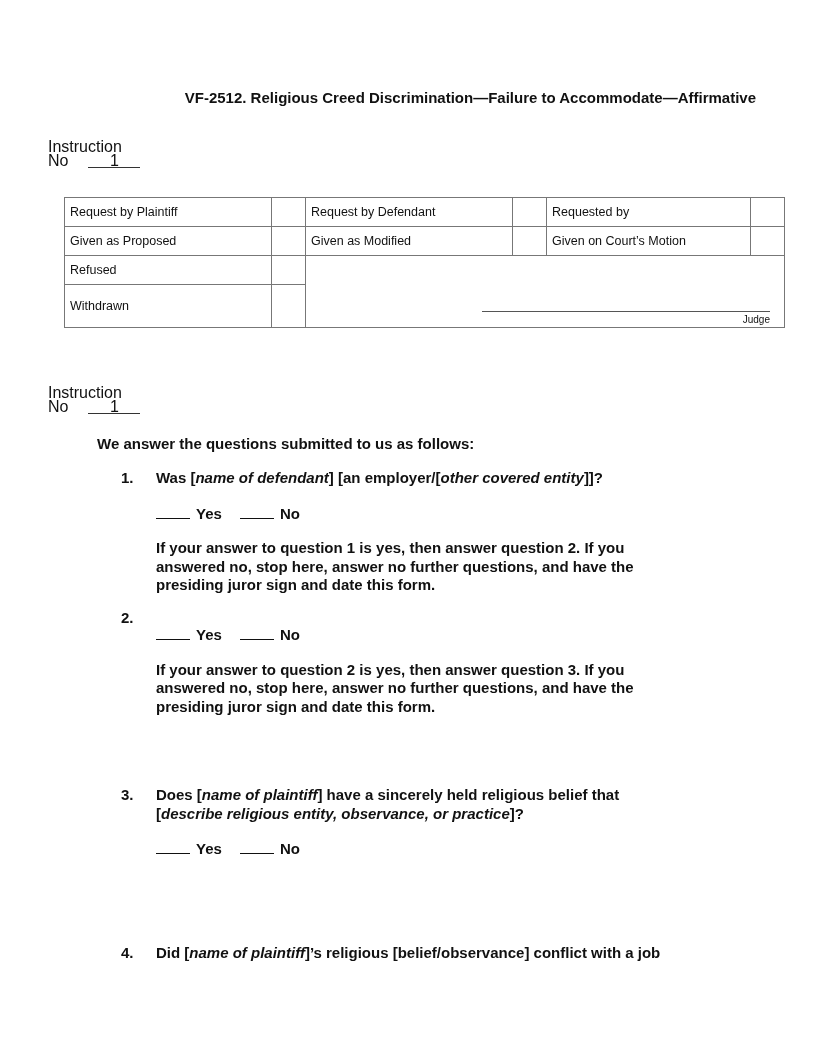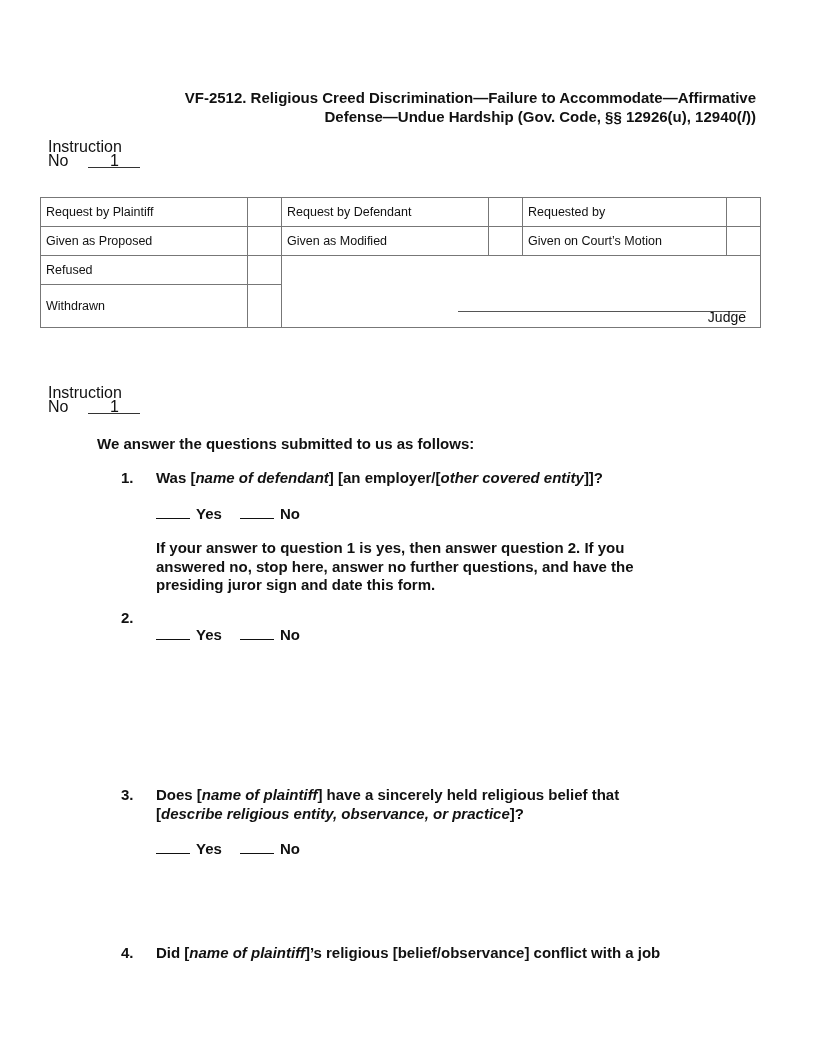--- a/index.html
+++ b/index.html
@@ -1,42 +1,41 @@
 <!DOCTYPE html>
 <html><head>
 <meta charset="utf-8">
 <style>
   html, body { margin: 0; padding: 0; background: #ffffff; }
   body { width: 816px; height: 1056px; position: relative; overflow: hidden; color: #111; font-family: "Liberation Sans", sans-serif; }
   .title { position: absolute; left: 60px; width: 696px; top: 88px; text-align: right; font-weight: bold; font-size: 15px; line-height: 19px; }
   .instr { position: absolute; left: 48px; font-size: 16px; line-height: 14px; }
   .instr .no-line { display: inline-block; width: 52px; border-bottom: 1px solid #333; text-align: center; margin-left: 20px; line-height: 13px; }
-  table.req { position: absolute; left: 40px; top: 197px; width: 721px; border-collapse: collapse; font-size: 12.5px; padding-left: 45px; }
+  table.req { position: absolute; left: 64px; top: 197px; width: 721px; border-collapse: collapse; font-size: 12.5px; padding-left: 45px; }
   table.req td { border: 1px solid #777; padding: 0 5px; height: 28px; vertical-align: middle; }
   td.box { width: 23px; padding: 0; }
   td.sigcell { position: relative; }
   .sigline { position: absolute; right: 14px; bottom: 15px; width: 288px; border-top: 1px solid #555; }
-  .judge { position: absolute; right: 14px; bottom: 2px; font-size: 14px; }
+  .judge { position: absolute; right: 14px; bottom: 2px; font-size: 10px; }
   .body { position: absolute; left: 0; width: 816px; font-weight: bold; font-size: 15px; line-height: 18.5px; }
   .intro { position: absolute; left: 97px; top: 435px; }
   .q { position: absolute; left: 121px; width: 620px; }
   .q .num { position: absolute; left: 0; top: 0; }
   .q .text { margin-left: 35px; }
   .q .yn { margin-left: 35px; margin-top: 16px; }
   .q .inst { margin-left: 35px; margin-top: 16px; width: 530px; }
   .blank { display: inline-block; width: 34px; border-bottom: 1.5px solid #111; margin-right: 6px; height: 14px; vertical-align: baseline; }
   .gap { display: inline-block; width: 18px; }
   i { font-weight: bold; }
 </style>
 </head>
 <body>
 
 <div class="title">
   <div>VF-2512. Religious Creed Discrimination—Failure to Accommodate—Affirmative</div>
-  <div><span>Defense—Undue Hardship (Gov. Code, §§ 12926(u), 12940(</span><i>l</i><span>))</span></div>
 </div>
 
 <div class="instr" style="top:140px;">
   <div>Instruction</div>
   <div><span>No</span><span class="no-line">1</span></div>
 </div>
 
 <table class="req">
   <tbody>
       <tr>
@@ -81,20 +80,21 @@
   <div class="q" style="top:469px;">
     <span class="num">1.</span>
     <div class="text"><span>Was [</span><i>name of defendant</i><span>] [an employer/[</span><i>other covered entity</i><span>]]?</span></div>
     <div class="yn"><span class="blank"></span><span>Yes</span><span class="gap"></span><span class="blank"></span><span>No</span></div>
     <div class="inst">If your answer to question 1 is yes, then answer question 2. If you answered no, stop here, answer no further questions, and have the presiding juror sign and date this form.</div>
   </div>
 
   <div class="q" style="top:609px;">
     <span class="num">2.</span>
     <div class="yn"><span class="blank"></span><span>Yes</span><span class="gap"></span><span class="blank"></span><span>No</span></div>
+    <div class="inst">If your answer to question 2 is yes, then answer question 3. If you answered no, stop here, answer no further questions, and have the presiding juror sign and date this form.</div>
   </div>
 
   <div class="q" style="top:786px;">
     <span class="num">3.</span>
     <div class="text" style="width:510px"><span>Does [</span><i>name of plaintiff</i><span>] have a sincerely held religious belief that [</span><i>describe religious entity, observance, or practice</i><span>]?</span></div>
     <div class="yn"><span class="blank"></span><span>Yes</span><span class="gap"></span><span class="blank"></span><span>No</span></div>
   </div>
 
   <div class="q" style="top:944px;">
     <span class="num">4.</span>

